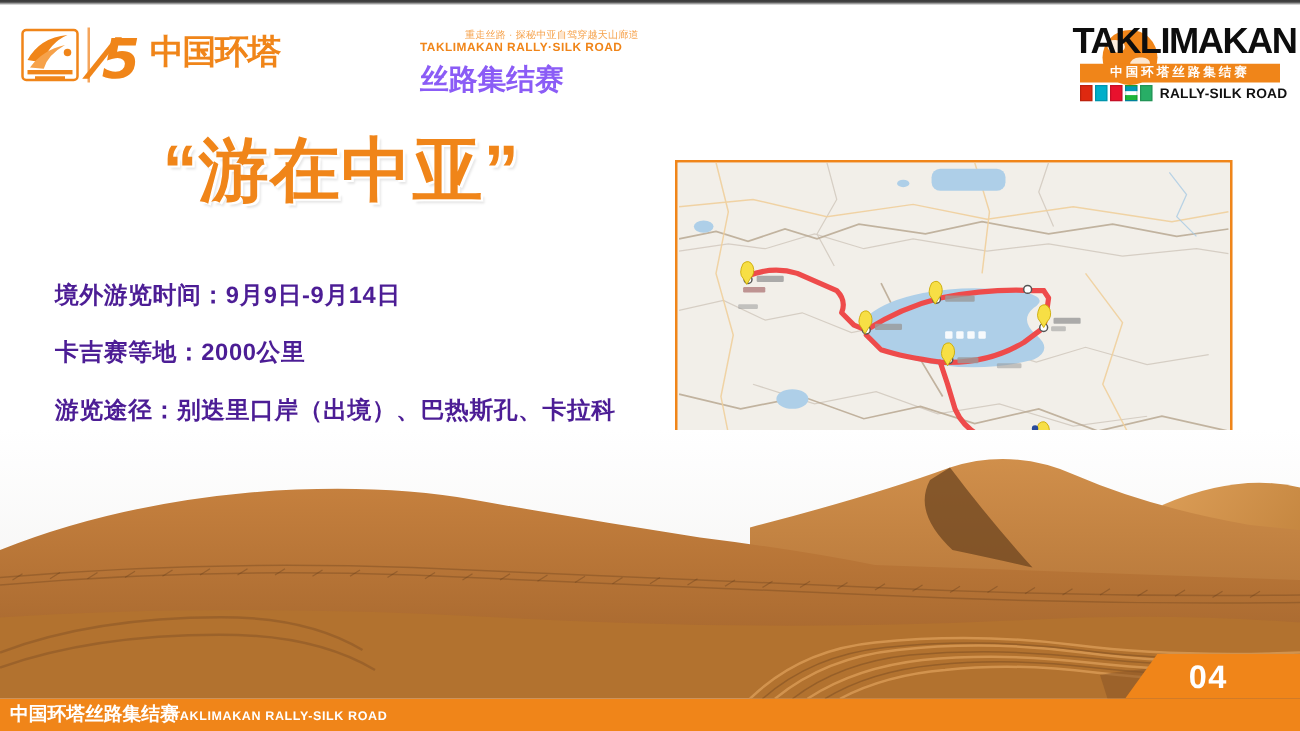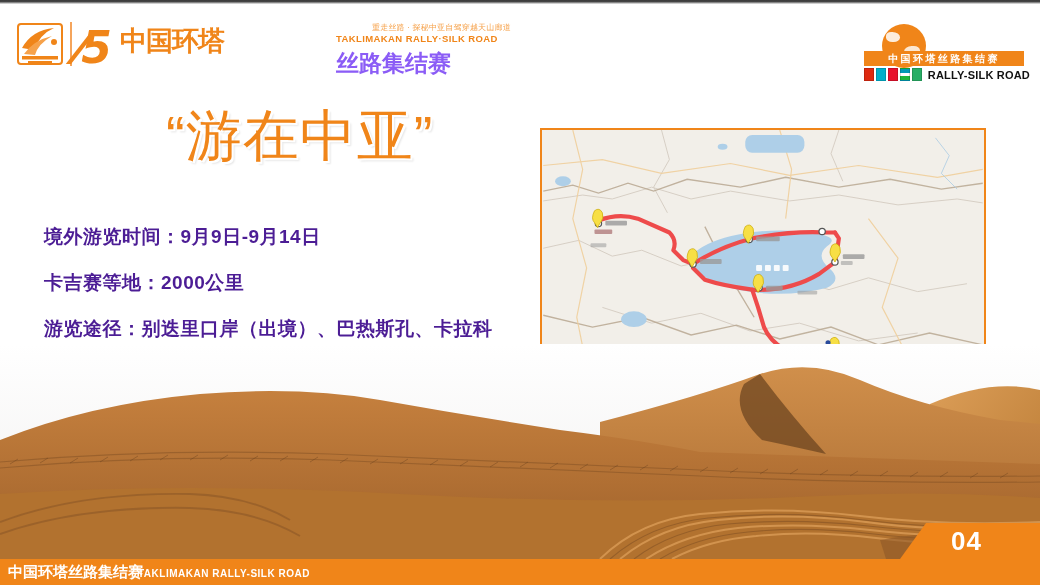--- a/index.html
+++ b/index.html
@@ -48,23 +48,23 @@
      font-weight:bold;color:#0d0d0d;letter-spacing:-1.2px;font-family:"Liberation Sans",sans-serif;
      text-align:center;white-space:nowrap;}
   .rlogo-bar{position:absolute;left:6px;top:35px;width:160px;height:15px;background:#F08519;}
   .rlogo-bar span{display:block;font-size:10px;line-height:15px;color:#fff;text-align:center;letter-spacing:2.4px;
      font-weight:bold;white-space:nowrap;}
   .rlogo-bottom{position:absolute;left:6px;top:52px;width:166px;height:13px;display:flex;align-items:center;gap:2px;}
   .flag{width:15px;height:11px;display:inline-block;border:.5px solid rgba(0,0,0,.15);}
   .rlogo-rally{font-size:11px;font-weight:bold;color:#111;margin-left:4px;letter-spacing:.2px;white-space:nowrap;text-align:right;}
 
   
-  .title{position:absolute;left:130px;top:104px;font-size:56px;line-height:64px;font-weight:normal;
+  .title{position:absolute;left:130px;top:104px;font-size:56px;line-height:64px;font-weight:bold;
      color:#F08519;letter-spacing:1px;white-space:nowrap;
-     text-shadow:2px 2px 0 #ffffff, 3px 3px 2px rgba(0,0,0,.10);margin-left:36px;}
+     text-shadow:2px 2px 0 #ffffff, 3px 3px 2px rgba(0,0,0,.10);}
 
   
   .body-text{position:absolute;left:44px;top:214px;width:470px;color:#4c1d95;}
   .line{font-size:19px;line-height:46px;font-weight:bold;white-space:nowrap;letter-spacing:.5px;}
   .para{font-size:19px;line-height:46px;font-weight:bold;letter-spacing:.5px;width:466px;}
 
   
   .map-frame{position:absolute;left:540px;top:128px;width:446px;height:275px;border:2px solid #F08519;
      background:#f2efe9;overflow:hidden;box-sizing:border-box;}
   .map-frame svg{display:block;width:100%;height:100%;}
@@ -109,20 +109,21 @@
     <div class="wordmark">
       <div class="wm-slash">⁄5</div>
       <div class="wm-main">中国环塔</div>
       <div class="wm-tiny-cn">重走丝路 · 探秘中亚自驾穿越天山廊道</div>
       <div class="wm-tiny-en">TAKLIMAKAN RALLY·SILK ROAD</div>
       <div class="wm-sub">丝路集结赛</div>
     </div>
 
     <div class="rlogo">
       <div class="rlogo-globe"></div>
+      <div class="rlogo-top">TAKLIMAKAN</div>
       <div class="rlogo-bar">
         <span>中国环塔丝路集结赛</span>
       </div>
       <div class="rlogo-bottom">
         <span class="flag" style="background:linear-gradient(90deg,#DE2910 0%,#DE2910 100%);"></span>
         <span class="flag" style="background:#00AFCA;"></span>
         <span class="flag" style="background:#E8112D;"></span>
         <span class="flag" style="background:linear-gradient(180deg,#0099B5 0%,#0099B5 33%,#fff 33%,#fff 66%,#1EB53A 66%,#1EB53A 100%);"></span>
         <span class="flag" style="background:#28AE66;"></span>
         <span class="rlogo-rally">RALLY-SILK ROAD</span>

